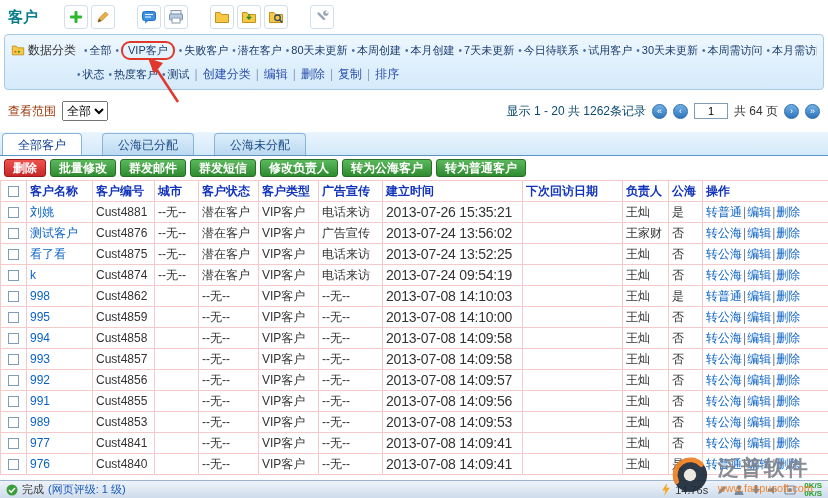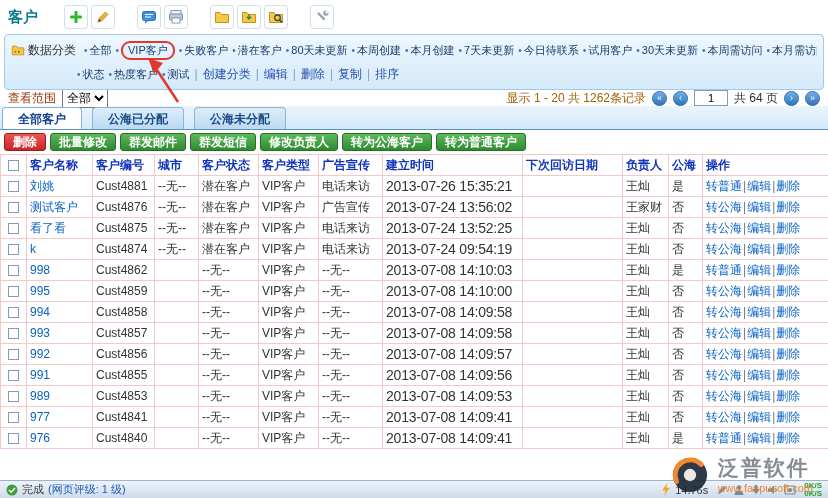--- a/index.html
+++ b/index.html
@@ -30,37 +30,37 @@
   .cat-title svg { margin-right:3px; }
   .cat-items { display:flex; align-items:center; white-space:nowrap; }
   .cat-item { display:inline-flex; align-items:center; }
   .bullet { color:#4a6fa5; font-size:10px; margin:0 2px 0 4px; }
   .cat-link { color:#1a3c6e; text-decoration:none; font-size:11px; cursor:pointer; }
   .cat-link.hl { border:2px solid #e0392b; border-radius:9px; padding:0 5px; }
   .sep { color:#8aa0b8; margin:0 5px; }
   .action-link { color:#2b4fae; text-decoration:none; font-size:12px; cursor:pointer; }
 
   
-  .filter-row { height:16px; display:flex; align-items:center; padding:0 8px; gap:6px; }
+  .filter-row { height:42px; display:flex; align-items:center; padding:0 8px; gap:6px; }
   .scope-label { color:#993300; }
   select { height:20px; font-size:12px; font-family:inherit; }
   .spacer { flex:1; }
-  .records { color:#a16207; }
+  .records { color:#0c4a6e; }
   .pg-btn { width:15px; height:15px; border-radius:50%; border:1px solid #2a6aa8;
     background:linear-gradient(#6fb1e8,#2f74b8); color:#fff; font-size:9px; line-height:13px;
     display:inline-flex; align-items:center; justify-content:center; cursor:pointer; padding:0; }
   .page-input { width:34px; height:16px; border:1px solid #7f9db9; text-align:center;
     font-size:11px; font-family:inherit; }
 
   
   .tab-strip { height:24px; background:linear-gradient(#eaf5fd,#d3e9f9);
     border-bottom:1px solid #5b93c4; display:flex; align-items:flex-end; padding-left:2px; }
-  .tab { height:22px; line-height:22px; padding:0 15px; margin-right:10px; cursor:pointer;
+  .tab { height:22px; line-height:22px; padding:0 15px; margin-right:20px; cursor:pointer;
     border:1px solid #8ab4da; border-bottom:none; border-radius:4px 4px 0 0;
-    background:linear-gradient(#dceefb,#bcd9f0); color:#1b4c86; font-weight:bold; }
+    background:linear-gradient(#dceefb,#bcd9f0); color:#1b4c86; font-weight:normal; }
   .tab.active { background:#fff; color:#0b3d91; }
 
   
   .actions-row { height:24px; display:flex; align-items:center; gap:4px; padding:0 4px; }
   .btn { height:18px; line-height:17px; padding:0 8px; color:#fff; font-weight:bold;
     font-size:12px; border-radius:3px; cursor:pointer; border:1px solid; }
   .btn.green { background:linear-gradient(#5cb85c,#2f8b2f); border-color:#257025; }
   .btn.red   { background:linear-gradient(#ef5350,#c62828); border-color:#a01818; }
 
   

